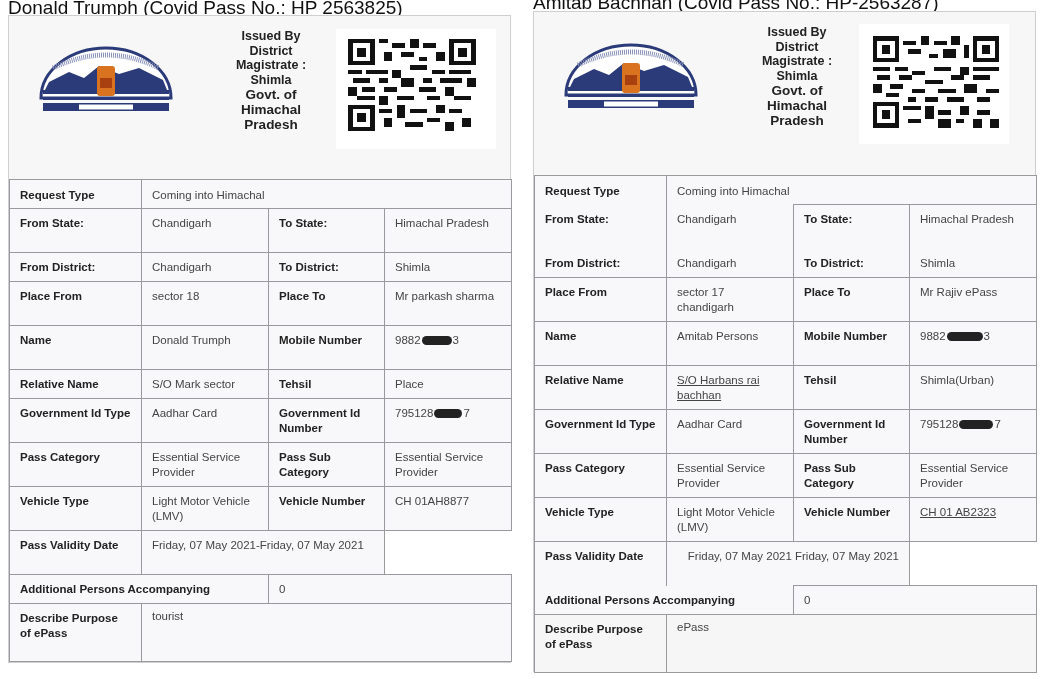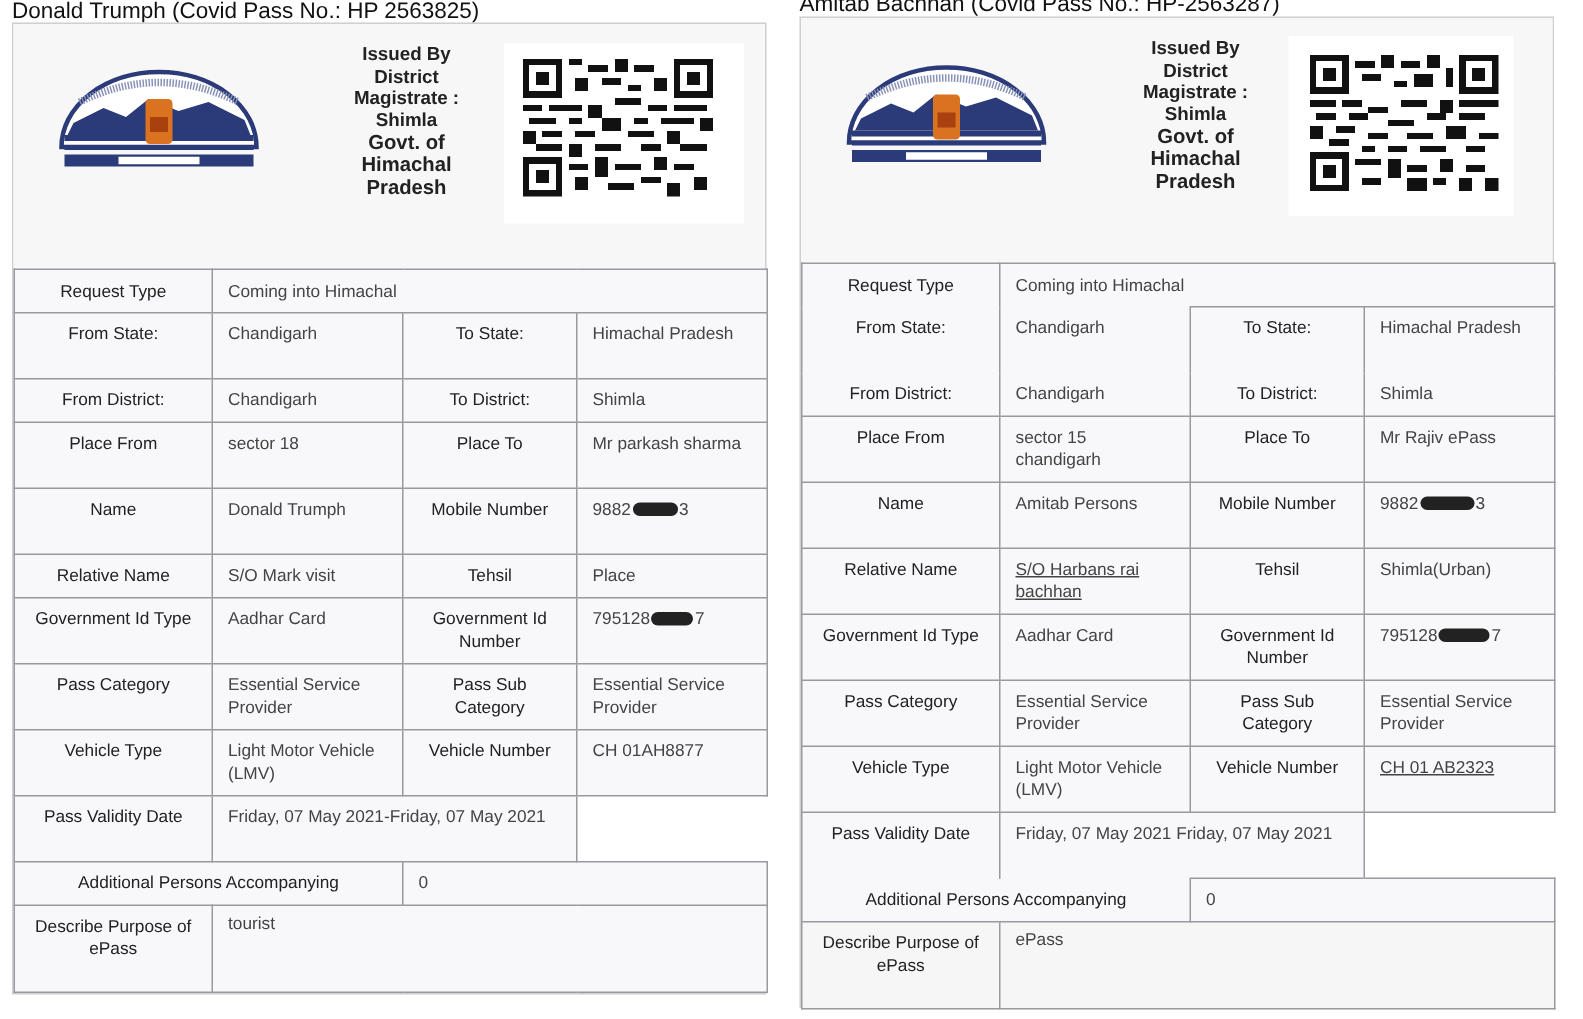--- a/index.html
+++ b/index.html
@@ -1,27 +1,27 @@
 <!DOCTYPE html>
 <html><head>
   <meta charset="utf-8">
   <style>
     html, body { margin:0; padding:0; background:#ffffff; }
     body { width:1055px; height:679px; position:relative; overflow:hidden; font-family:"Liberation Sans", sans-serif; color:#222; }
     .pass { position:absolute; }
-    .pass-title { position:absolute; left:0; top:0; font-family:"Liberation Sans", sans-serif; font-size:15px; color:#111; white-space:nowrap; line-height:16px; }
+    .pass-title { position:absolute; left:0; top:0; font-family:"Liberation Sans", sans-serif; font-size:19px; color:#111; white-space:nowrap; line-height:16px; }
     .card { position:absolute; border:1px solid #cfcfd2; background:#f7f7f9; box-sizing:border-box; }
     .header-area { position:absolute; left:0; top:0; right:0; background:#f7f7f8; }
     .logo { position:absolute; }
     .issuer { position:absolute; text-align:center; font-weight:bold; font-size:12.5px; line-height:14.5px; color:#222; }
     .qr-box { position:absolute; background:#ffffff; }
     .qr { position:absolute; }
     table.grid { position:absolute; border-collapse:collapse; table-layout:fixed; }
     table.grid td { border:1px solid #9a9a9e; vertical-align:top; padding:0 10px; font-size:11.5px; line-height:14.5px; color:#333; background:#f8f8fb; }
-    table.grid td.lbl { font-weight:normal; color:#222;text-align:center; }
+    table.grid td.lbl { font-weight:bold; color:#222; }
     table.grid td.val { color:#444; font-weight:normal; }
     table.grid td.blank { background:#ffffff; border-right:none; border-bottom:none; }
     .redact { display:inline-block; background:#222; border-radius:6px; height:9px; vertical-align:middle; margin:0 1px; }
   </style>
 </head>
 <body>
 
 <div class="pass" style="left:0;top:0;width:520px;height:679px;">
   <div class="pass-title" style="left:8px;top:0px;">Donald Trumph (Covid Pass No.: HP 2563825)</div>
 
@@ -135,21 +135,21 @@
         <td class="val" style="padding-top:7px;">Mr parkash sharma</td>
       </tr>
       <tr style="height:44px;">
         <td class="lbl" style="padding-top:7px;">Name</td>
         <td class="val" style="padding-top:7px;">Donald Trumph</td>
         <td class="lbl" style="padding-top:7px;">Mobile Number</td>
         <td class="val" style="padding-top:7px;"><span>9882</span><span class="redact" style="width:30px;"></span><span>3</span></td>
       </tr>
       <tr style="height:29px;">
         <td class="lbl" style="padding-top:7px;">Relative Name</td>
-        <td class="val" style="padding-top:7px;">S/O Mark visit</td>
+        <td class="val" style="padding-top:7px;">S/O Mark sector</td>
         <td class="lbl" style="padding-top:7px;">Tehsil</td>
         <td class="val" style="padding-top:7px;">Place</td>
       </tr>
       <tr style="height:44px;">
         <td class="lbl" style="padding-top:7px;">Government Id Type</td>
         <td class="val" style="padding-top:7px;">Aadhar Card</td>
         <td class="lbl" style="padding-top:7px;">Government Id Number</td>
         <td class="val" style="padding-top:7px;"><span>795128</span><span class="redact" style="width:28px;"></span><span>7</span></td>
       </tr>
       <tr style="height:44px;">
@@ -283,21 +283,21 @@
         <td class="val" style="padding-top:7px;border-bottom:none;">Himachal Pradesh</td>
       </tr>
       <tr style="height:29px;">
         <td class="lbl" style="padding-top:7px;border-top:none;">From District:</td>
         <td class="val" style="padding-top:7px;border-top:none;">Chandigarh</td>
         <td class="lbl" style="padding-top:7px;border-top:none;">To District:</td>
         <td class="val" style="padding-top:7px;border-top:none;">Shimla</td>
       </tr>
       <tr style="height:44px;">
         <td class="lbl" style="padding-top:7px;">Place From</td>
-        <td class="val" style="padding-top:7px;">sector 15 chandigarh</td>
+        <td class="val" style="padding-top:7px;">sector 17 chandigarh</td>
         <td class="lbl" style="padding-top:7px;">Place To</td>
         <td class="val" style="padding-top:7px;">Mr Rajiv ePass</td>
       </tr>
       <tr style="height:44px;">
         <td class="lbl" style="padding-top:7px;">Name</td>
         <td class="val" style="padding-top:7px;">Amitab Persons</td>
         <td class="lbl" style="padding-top:7px;">Mobile Number</td>
         <td class="val" style="padding-top:7px;"><span>9882</span><span class="redact" style="width:36px;"></span><span>3</span></td>
       </tr>
       <tr style="height:44px;">
@@ -319,21 +319,21 @@
         <td class="val" style="padding-top:7px;">Essential Service Provider</td>
       </tr>
       <tr style="height:44px;">
         <td class="lbl" style="padding-top:7px;">Vehicle Type</td>
         <td class="val" style="padding-top:7px;">Light Motor Vehicle (LMV)</td>
         <td class="lbl" style="padding-top:7px;">Vehicle Number</td>
         <td class="val" style="padding-top:7px;text-decoration:underline;">CH 01 AB2323</td>
       </tr>
       <tr style="height:44px;">
         <td class="lbl" style="padding-top:7px;border-bottom:none;">Pass Validity Date</td>
-        <td class="val" colspan="2" style="padding-top:7px;border-bottom:none;">Friday, 07 May 2021 Friday, 07 May 2021</td>
+        <td class="val" colspan="2" style="padding-top:7px;border-bottom:none;text-align:right;">Friday, 07 May 2021 Friday, 07 May 2021</td>
         <td class="blank"></td>
       </tr>
       <tr style="height:29px;">
         <td class="lbl" colspan="2" style="padding-top:7px;border-top:none;">Additional Persons Accompanying</td>
         <td class="val" colspan="2" style="padding-top:7px;">0</td>
       </tr>
       <tr style="height:58px;">
         <td class="lbl" style="padding-top:7px;background:#f6f6f6;">Describe Purpose of ePass</td>
         <td class="val" colspan="3" style="padding-top:5px;background:#f6f6f6;">ePass</td>
       </tr>

